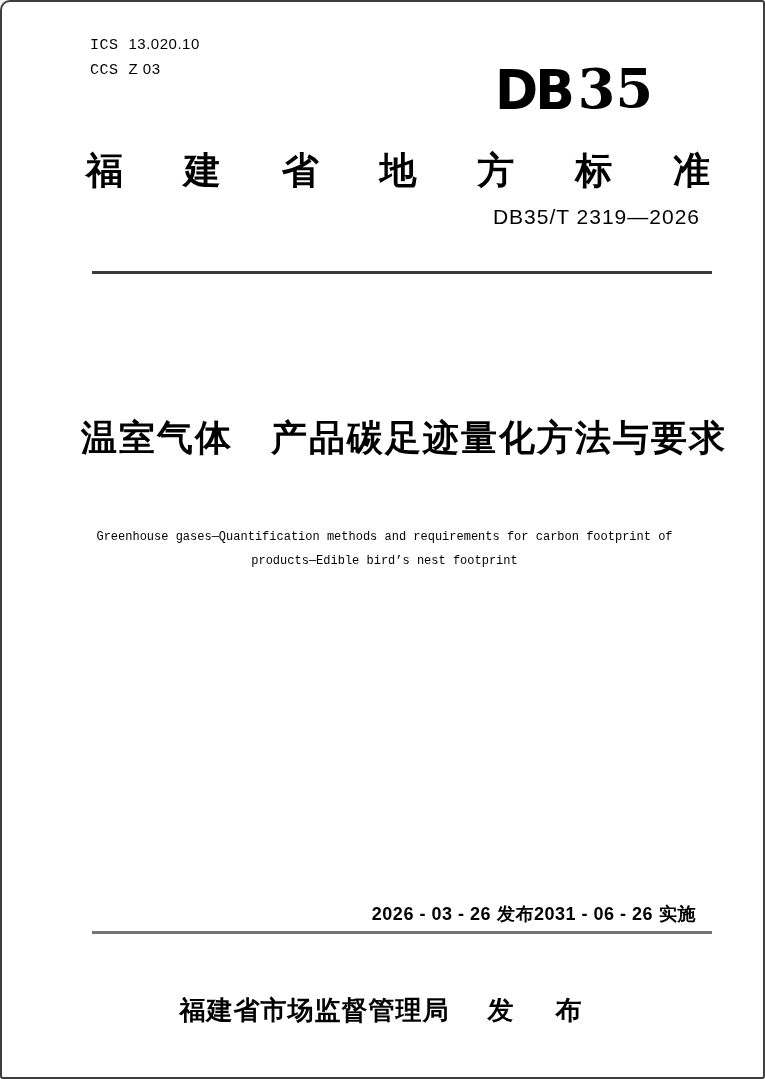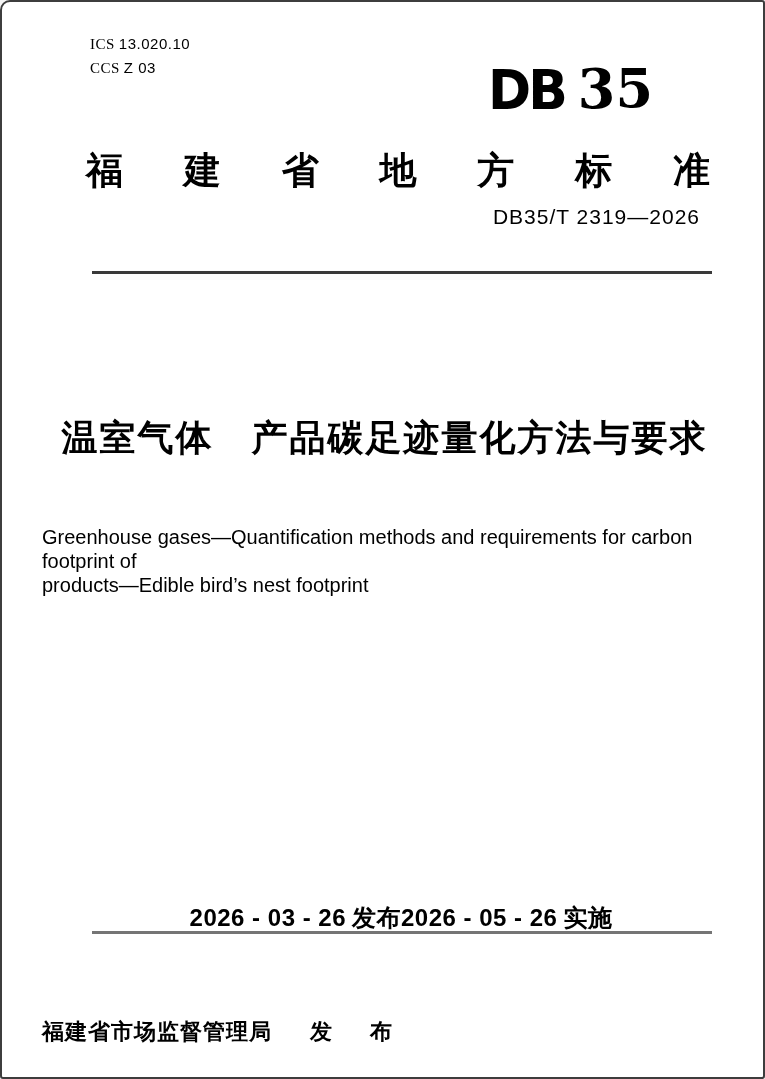--- a/index.html
+++ b/index.html
@@ -22,22 +22,22 @@
   
   .ics-block {
     position: absolute;
     left: 88px;
     top: 30px;
     font-size: 15px;
     line-height: 23px;
     letter-spacing: 0.5px;
   }
   .ics-block .lbl {
-    font-family: Liberation Serif, serif;
-    margin-right: 4px;
+    font-family: Liberation Mono, monospace;
+    margin-right: 10px;
   }
   .ics-block .val {
     font-family: "Liberation Sans", sans-serif;
   }
   
   .logo {
     position: absolute;
     top: 60px;
     right: 110px;
     line-height: 54px;
@@ -50,21 +50,21 @@
     letter-spacing: -3px;
     transform: scaleY(1.05);
     display: inline-block;
   }
   .logo .logo-num {
     font-family: "DejaVu Serif", serif;
     font-weight: 700;
     font-size: 54px;
     letter-spacing: 0px;
     display: inline-block;
-    margin-left: 13px;
+    margin-left: 6px;
   }
   
   .std-name {
     position: absolute;
     left: 84px;
     top: 144px;
     width: 624px;
     display: flex;
     justify-content: space-between;
     font-size: 37px;
@@ -97,63 +97,64 @@
     top: 929px;
     height: 3px;
     background: #757575;
   }
   
   .title-zh {
     position: absolute;
     left: 40px;
     top: 412px;
     width: 685px;
-    text-align: center;
+    text-align: right;
     font-size: 36px;
     font-weight: 700;
     line-height: 47px;
     letter-spacing: 2px;
     font-family: "Liberation Sans", sans-serif;
   }
   
   .title-en {
     position: absolute;
     left: 40px;
     top: 523px;
     width: 685px;
-    text-align: left;
-    font-family: Liberation Sans, sans-serif;
-    font-size: 20px;
+    text-align: center;
+    font-family: Liberation Mono, monospace;
+    font-size: 12px;
     line-height: 24px;
   }
   
   .dates-row {
     position: absolute;
-    left: 88px;
+    left: 72px;
     top: 900px;
     width: 622px;
     display: flex;
-    justify-content: center;
-    font-size: 24px;
+    justify-content: flex-end;
+    font-size: 18px;
     font-weight: 700;
     letter-spacing: 0.5px;
   }
   .dates-row .date-num {
     font-weight: 600;
   }
   .dates-row .date-lbl {
     margin-left: 6px;
   }
   
   .publisher-row {
     position: absolute;
     left: 40px;
-    top: 1015px;
+    top: 991px;
     width: 685px;
-    font-size: 22px;
+    text-align: center;
+    font-size: 26px;
     font-weight: 700;
     letter-spacing: 1px;
   }
   .publisher-row .pub-label {
     margin-left: 38px;
     letter-spacing: 8px;
   }
 </style>
 </head>
 <body>
@@ -194,21 +195,21 @@
   <div class="title-en">
     <div>Greenhouse gases—Quantification methods and requirements for carbon footprint of</div>
     <div>products—Edible bird’s nest footprint</div>
   </div>
 
   <div class="dates-row">
     <div class="date-left">
       <span class="date-num">2026 - 03 - 26</span><span class="date-lbl">发布</span>
     </div>
     <div class="date-right">
-      <span class="date-num">2026 - 05 - 26</span><span class="date-lbl">实施</span>
+      <span class="date-num">2031 - 06 - 26</span><span class="date-lbl">实施</span>
     </div>
   </div>
 
   <div class="rule rule-bottom"></div>
 
   <div class="publisher-row">
     <span>福建省市场监督管理局</span><span class="pub-label">发　布</span>
   </div>
 
 </div>

